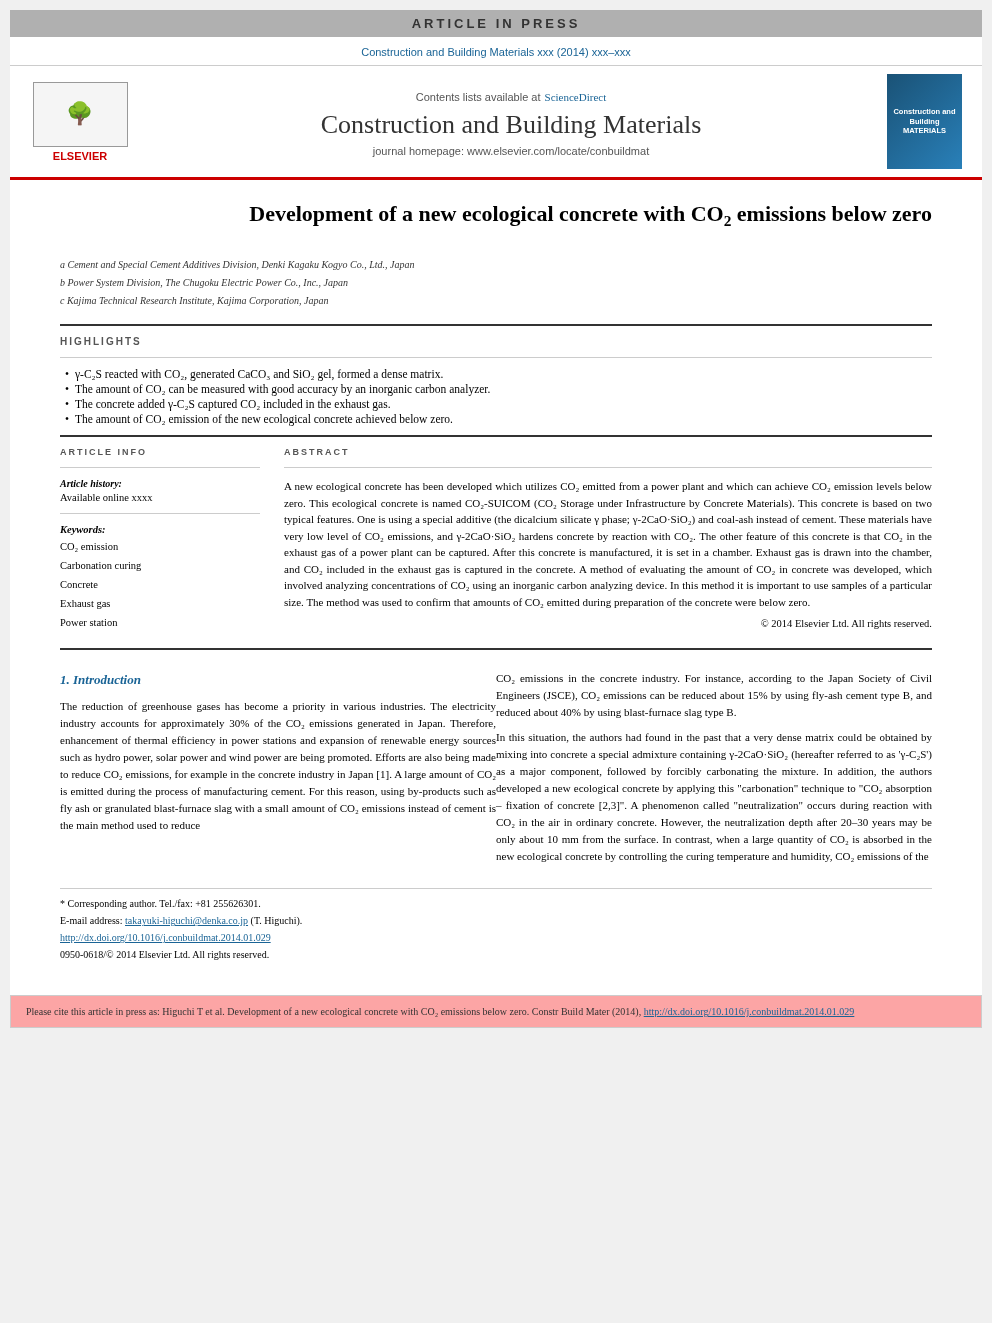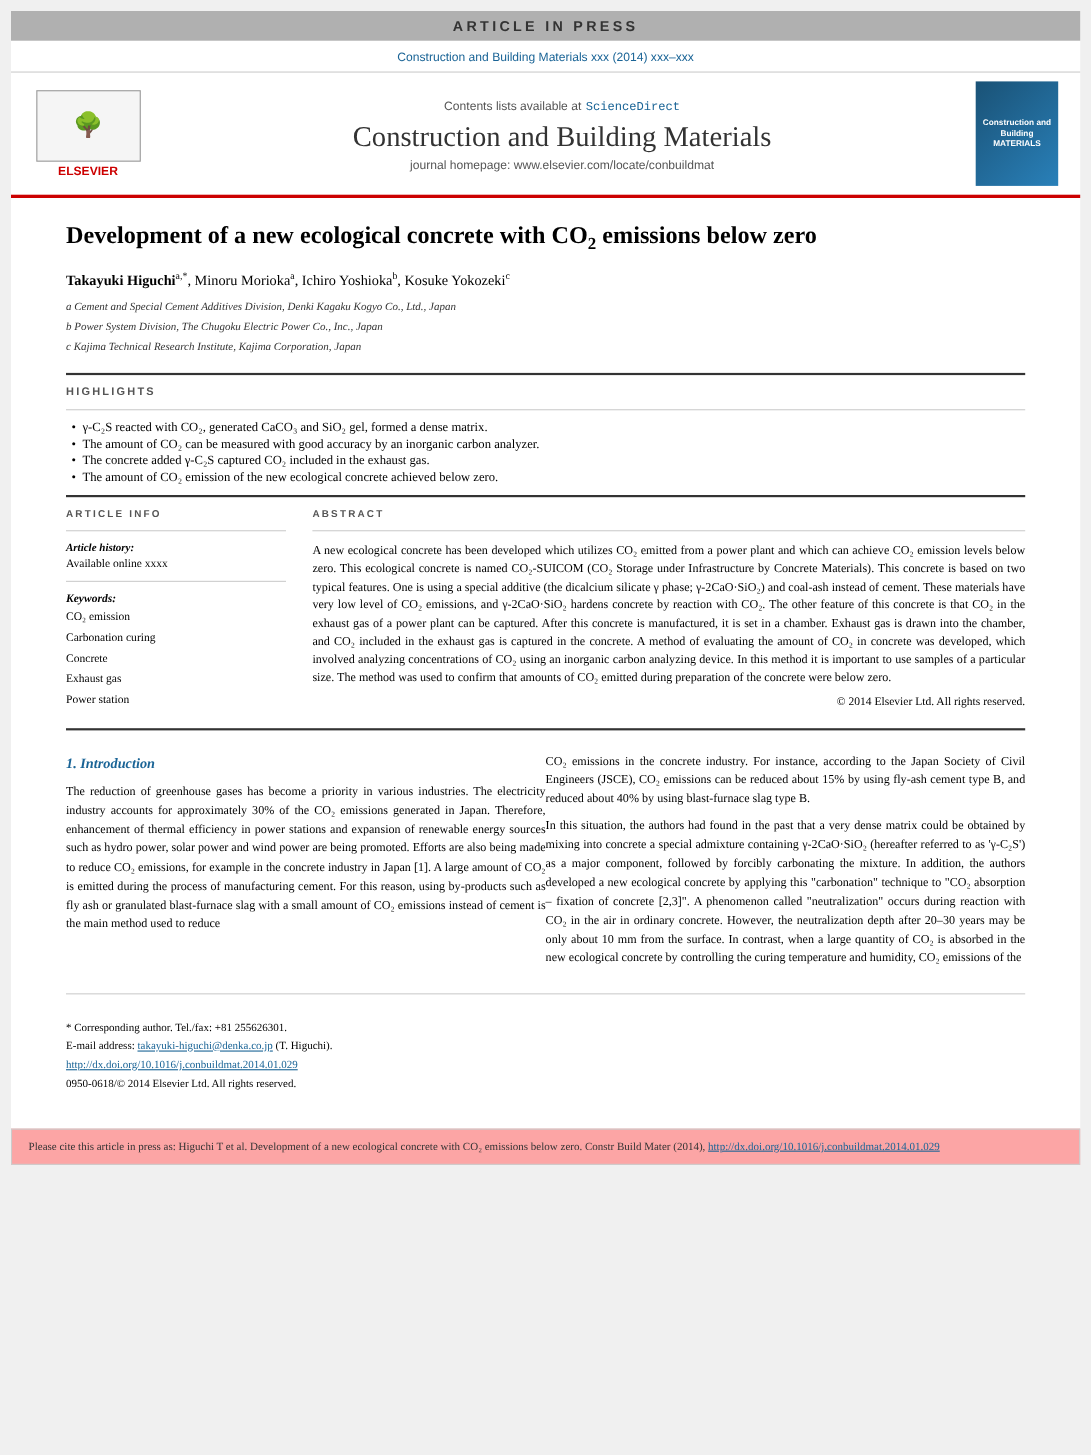--- a/index.html
+++ b/index.html
@@ -101,23 +101,24 @@
       color: #1a6496;
       font-size: 11px;
       font-family: Arial, sans-serif;
     }
     .content {
       padding: 20px 50px;
     }
     .article-title {
       font-size: 22px;
       font-weight: bold;
-      margin-bottom: 14px;
+      margin-bottom: 26px;
       line-height: 1.3;
       color: #000;
+      text-align: right;
     }
     .authors {
       font-size: 13px;
       margin-bottom: 8px;
       color: #000;
     }
     .authors sup {
       font-size: 9px;
     }
     .author-name {
@@ -249,21 +250,21 @@
       margin-bottom: 8px;
       font-style: italic;
     }
     .body-text {
       text-align: justify;
       margin-bottom: 8px;
     }
     .footnote-section {
       border-top: 1px solid #ccc;
       margin-top: 15px;
-      padding-top: 24px;
+      padding-top: 8px;
       font-size: 10px;
     }
     .footnote-text {
       margin-bottom: 3px;
       line-height: 1.4;
     }
     .doi-link {
       color: #1a6496;
       font-size: 10px;
       text-decoration: underline;
@@ -296,41 +297,38 @@
   <div class="journal-header">
     <div class="journal-header-left">
       <div class="elsevier-logo">
         <div class="tree-box">🌳</div>
         <span class="elsevier-text">ELSEVIER</span>
       </div>
     </div>
     <div class="journal-header-center">
       <div>
         <span style="font-size:11px; font-family:Arial,sans-serif; color:#555;">Contents lists available at</span>
-        <span style="color:#1a6496; font-size:11px; font-family:Liberation Mono, monospace;">ScienceDirect</span>
+        <span style="color:#1a6496; font-size:11px; font-family:Liberation Serif, serif;">ScienceDirect</span>
       </div>
       <div class="journal-name">Construction and Building Materials</div>
       <div style="font-size:11px; font-family:Arial,sans-serif; color:#555;">journal homepage: www.elsevier.com/locate/conbuildmat</div>
     </div>
     <div class="journal-header-right">
       <div class="journal-cover">
         <span class="cover-title">Construction and Building MATERIALS</span>
       </div>
     </div>
   </div>
 
   <div class="content">
 
     <div class="article-title">
       <span>Development of a new ecological concrete with CO</span><sub>2</sub><span> emissions below zero</span>
     </div>
 
-    <div class="authors">
-      <span class="author-name">Takayuki Higuchi</span><sup>a,*</sup><span>, Minoru Morioka</span><sup>a</sup><span>, Ichiro Yoshioka</span><sup>b</sup><span>, Kosuke Yokozeki</span><sup>c</sup>
-    </div>
 
     <div class="affiliations">
       <div>a Cement and Special Cement Additives Division, Denki Kagaku Kogyo Co., Ltd., Japan</div>
       <div>b Power System Division, The Chugoku Electric Power Co., Inc., Japan</div>
       <div>c Kajima Technical Research Institute, Kajima Corporation, Japan</div>
     </div>
 
     <hr class="thick-hr">
 
     <div class="highlights-section">

